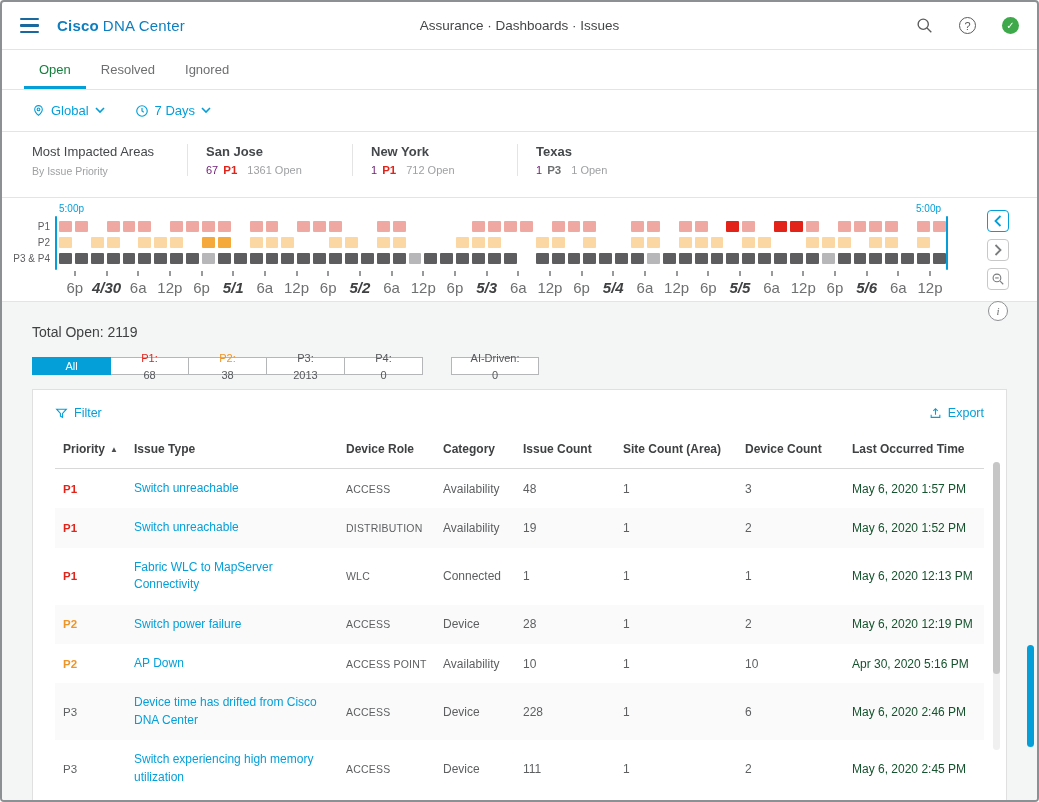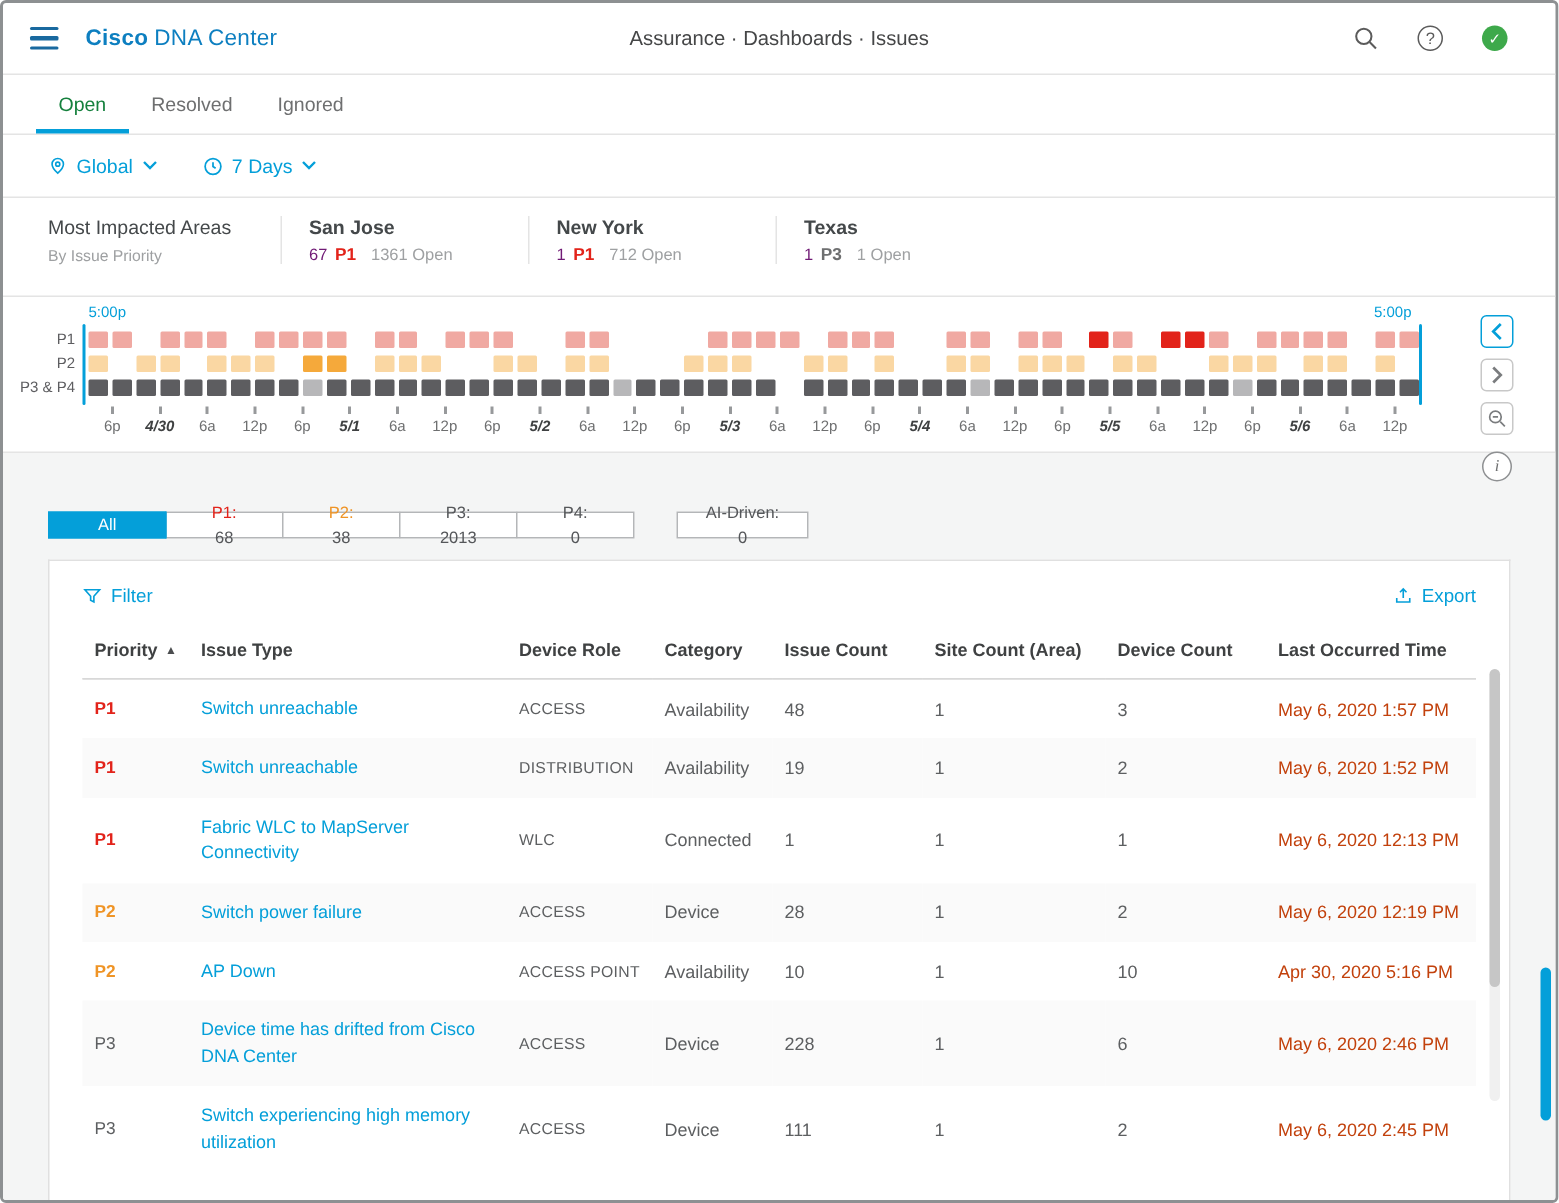--- a/index.html
+++ b/index.html
@@ -3,21 +3,21 @@
 <meta charset="utf-8">
 <style>
   * { box-sizing: border-box; margin: 0; padding: 0; }
   html, body { width: 1039px; height: 802px; }
   body { font-family: "Liberation Sans", sans-serif; background: #fff; position: relative; overflow: hidden; }
 
   .window { width: 1039px; height: 802px; border: 2px solid #8d9092; border-radius: 4px; background: #fff;
             display: flex; flex-direction: column; overflow: hidden; position: relative; }
 
   
-  .header { flex: 0 0 48px; display: flex; align-items: center; padding: 0 32px 0 18px;
+  .header { flex: 0 0 48px; display: flex; align-items: center; padding: 0 18px 0 18px;
             border-bottom: 1px solid #e4e4e4; position: relative; }
   .hamburger { display: flex; flex-direction: column; gap: 4px; width: 19px; margin-right: 18px; cursor: pointer; }
   .hamburger i { display: block; height: 2.5px; background: #19699f; border-radius: 1px; }
   .brand { font-size: 15px; color: #0d7fc0; letter-spacing: .2px; white-space: nowrap; }
   .brand .bold { font-weight: bold; margin-right: 4px; }
   .breadcrumb { position: absolute; left: 50%; transform: translateX(-50%); font-size: 13.5px; color: #454647; }
   .hicons { margin-left: auto; display: flex; align-items: center; gap: 26px; }
   .icon-btn { background: none; border: none; cursor: pointer; display: flex; align-items: center; padding: 0; }
   .help-circle { width: 17px; height: 17px; border: 1.5px solid #5b5b5b; border-radius: 50%; color: #5b5b5b;
                  font-size: 11px; display: flex; align-items: center; justify-content: center; }
@@ -60,21 +60,21 @@
   #tl-rows { margin-top: 16px; }
   .tl-row { display: flex; align-items: center; height: 16px; }
   .tl-label { flex: 0 0 49px; width: 49px; padding-right: 9px; text-align: right; font-size: 10px; color: #5d5d60;
               white-space: nowrap; }
   .tl-cells { display: flex; gap: 3px; width: 887px; }
   .tl-cell { flex: 1 1 0; height: 11px; border-radius: 1px; }
   .tl-cell.empty { visibility: hidden; }
   #tl-ticks { display: flex; width: 887px; margin-left: 49px; margin-top: 5px; }
   .tick { flex: 1 1 0; display: flex; flex-direction: column; align-items: center; }
   .tick-mark { width: 2px; height: 5px; background: #97999b; }
-  .tick-label { font-size: 10px; color: #6e6f70; margin-top: 3px; white-space: nowrap; }
+  .tick-label { font-size: 15px; color: #6e6f70; margin-top: 3px; white-space: nowrap; }
   .tick-label.bold { font-weight: bold; color: #3f4142; font-style: italic; }
   .tl-controls { position: absolute; right: 28px; top: 12px; display: flex; flex-direction: column; gap: 7px;
                  align-items: center; }
   .tl-btn { width: 22px; height: 22px; border: 1px solid #c8c8c8; border-radius: 4px; background: #fff;
             color: #7a7c7e; display: flex; align-items: center; justify-content: center; cursor: pointer; padding: 0; }
   .tl-btn.primary { border-color: #049fd9; color: #049fd9; }
   .tl-info { width: 20px; height: 20px; border: 1.5px solid #8e9092; border-radius: 50%; color: #6e6f70;
              font-size: 11px; font-family: "Liberation Serif", serif; font-style: italic; display: flex;
              align-items: center; justify-content: center; margin-top: 4px; cursor: pointer; background: #fff; }
 
@@ -104,21 +104,21 @@
   .sort-arrow { font-size: 8px; margin-left: 5px; color: #4b4d4f; vertical-align: 1px; }
   td { font-size: 12px; color: #5d5f61; padding: 11px 8px; vertical-align: middle; }
   tr.trow:nth-child(even) td { background: #fafafa; }
   .td-priority { font-weight: bold; font-size: 11.5px; }
   .td-priority.p1 { color: #e2231a; }
   .td-priority.p2 { color: #ef9426; }
   .td-priority.p3 { color: #5d5f61; font-weight: normal; }
   .issue-link { color: #049fd9; font-size: 12px; cursor: pointer; text-decoration: none; display: inline-block;
                 line-height: 1.45; }
   .td-role { font-size: 10.5px; letter-spacing: .2px; }
-  .td-time { color: #c2410c; margin-left: 24px; }
+  .td-time { color: #14532d; margin-left: 24px; }
   .table-scrollbar { position: absolute; right: 6px; top: 72px; width: 7px; height: 288px; background: #f0f0f0;
                      border-radius: 4px; }
   .table-scrollbar .thumb { position: absolute; top: 0; left: 0; width: 7px; height: 212px; background: #c6c6c6;
                             border-radius: 4px; }
   .page-scrollbar { position: absolute; right: 3px; top: 643px; width: 7px; height: 102px; background: #049fd9;
                     border-radius: 4px; z-index: 5; }
 </style>
 </head>
 <body>
 
@@ -530,20 +530,21 @@
             <circle cx="8.5" cy="8.5" r="5.5"></circle>
             <line x1="13" y1="13" x2="17.5" y2="17.5"></line>
             <line x1="6" y1="8.5" x2="11" y2="8.5"></line>
           </svg>
       </button>
       <button class="tl-info">i</button>
     </div>
   </div>
 
   <div class="lower">
+    <div class="total-open">Total Open: 2119</div>
     <div class="pills" id="pills">
         <button class="pill active">
           <span class="pill-label">All</span>
         </button>
         <button class="pill">
           <span class="pill-label" style="color: rgb(226, 35, 26);">P1:</span>
           <span class="pill-value">68</span>
         </button>
         <button class="pill">
           <span class="pill-label" style="color: rgb(239, 148, 38);">P2:</span>

